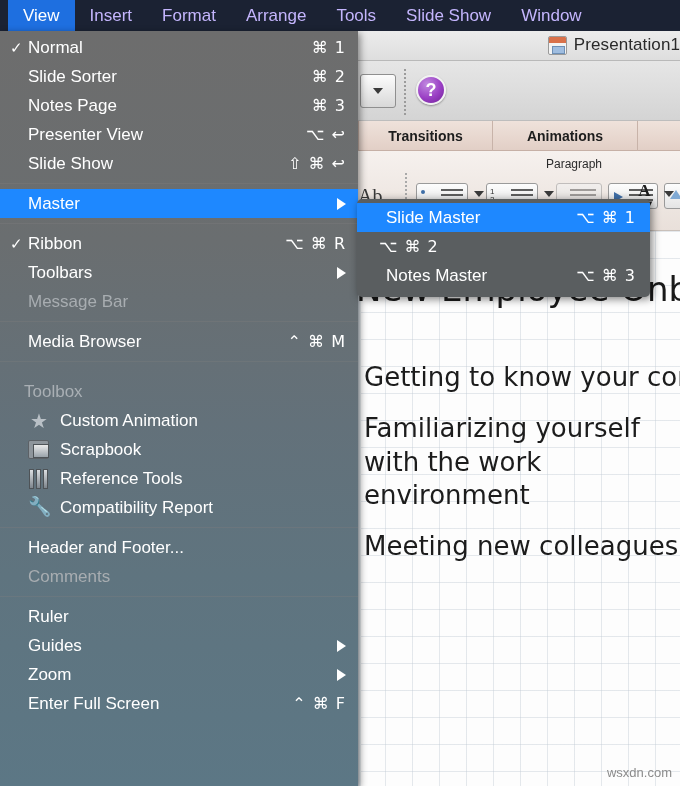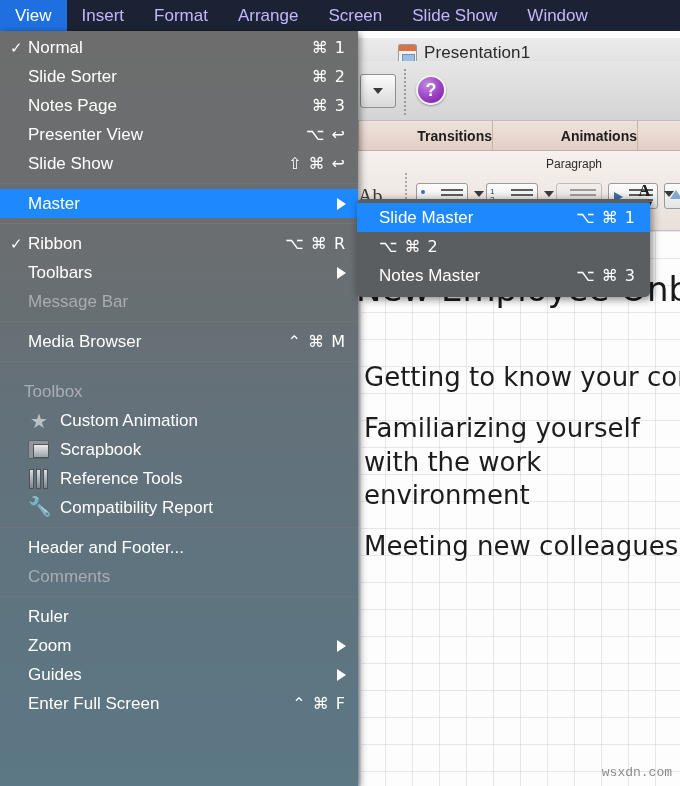--- a/index.html
+++ b/index.html
@@ -10,24 +10,24 @@
     background: #ffffff;
   }
   #app { position: relative; width: 680px; height: 786px; overflow: hidden; }
 
   
   #app-window {
     position: absolute; left: 0; top: 30px; width: 680px; height: 756px;
     background: #ffffff;
   }
   .win-titlebar {
-    position: absolute; left: 358px; top: 8px; width: 322px; height: 31px;
+    position: absolute; left: 358px; top: 0; width: 322px; height: 31px;
     background: linear-gradient(#ececec, #dedede);
     border-bottom: 1px solid #b9b9b9;
-    display: flex; align-items: center; justify-content: flex-start;
+    display: flex; align-items: center; justify-content: flex-end;
   }
   .win-title-wrap { display:flex; align-items:center; gap:7px; margin-left: 40px; }
   .ppt-doc-icon {
     width: 19px; height: 19px; position: relative; flex: none;
     background: #f3f3f3; border: 1px solid #9a9a9a; border-radius: 2px;
     overflow: hidden;
   }
   .ppt-doc-icon::before {
     content: ""; position: absolute; left: 0; top: 0; width: 100%; height: 6px;
     background: #d9714a;
@@ -64,21 +64,21 @@
     color:#fff; font-size:18px; font-weight:bold; line-height:26px; text-align:center;
   }
 
   .ribbon-tabs {
     position: absolute; left: 358px; top: 91px; width: 322px; height: 30px;
     background: linear-gradient(#efe2db, #e2cfc6);
     border-bottom: 1px solid #c6b0a6;
     display: flex; align-items: center;
   }
   .rb-tab {
-    height: 30px; display:flex; align-items:center; justify-content:flex-end;
+    height: 30px; display:flex; align-items:center; justify-content:center;
     font-size: 14px; font-weight: bold; color: #1d1d1d;
     border-right: 1px solid #c8b3a9;
   }
   .rb-tab.first { border-left: 1px solid #c8b3a9; }
 
   .ribbon-body {
     position: absolute; left: 358px; top: 121px; width: 322px; height: 80px;
     background: linear-gradient(#f6f1ee, #e9e0da);
     border-bottom: 1px solid #c9c0ba;
   }
@@ -133,28 +133,28 @@
   }
   .slide-body { position: absolute; left: 6px; top: 130px; width: 400px; }
   .slide-line {
     font-size: 26px; color: #1c1c1c; white-space: nowrap; line-height: 1.28;
     font-family: "DejaVu Sans", sans-serif;
   }
   .slide-line.wrap { white-space: normal; width: 330px; }
   .slide-line + .slide-line { margin-top: 18px; }
   .watermark {
     position: absolute; right: 8px; bottom: 6px;
-    font-size: 13px; color: #8b8b8b; font-family: Liberation Mono, monospace;
+    font-size: 13px; color: #8b8b8b; font-family: Liberation Sans, sans-serif;
   }
 
   
   .menubar {
     position: absolute; left: 0; top: 0; width: 680px; height: 31px;
     background: #1b2233;
-    display: flex; align-items: stretch;
+    display: flex; align-items: stretch; padding-left: 8px;
   }
   .menubar-item {
     display: flex; align-items: center; padding: 0 15px;
     font-size: 17px; color: #c4b5fd; white-space: nowrap;
   }
   .menubar-item.active { background: #1e6fe0; color: #ffffff; }
 
   
   .menu-panel {
     position: absolute; left: 0; top: 31px; width: 358px; height: 755px;
@@ -208,21 +208,21 @@
     border-radius: 5px;
     box-shadow: 2px 2px 8px rgba(0,0,0,.5);
     padding: 4px 0;
     overflow: hidden;
   }
   .smi {
     height: 29px; display: flex; align-items: center;
     padding-left: 22px; padding-right: 14px;
     font-size: 17px; color: #ffffff; white-space: nowrap;
   }
-  .smi .label { flex: 1 1 auto; }
+  .smi .label { flex: 1 1 auto; margin-left: 7px; }
   .smi .accel { flex: none; font-size: 16px; letter-spacing: 1px; font-family: "DejaVu Sans", sans-serif; }
   .smi.highlight { background: #1e88ff; }
 </style>
 </head>
 <body>
 
 <div id="app">
 
   <div id="app-window">
 
@@ -324,21 +324,21 @@
     <div class="menubar-item">
       <span>Insert</span>
     </div>
     <div class="menubar-item">
       <span>Format</span>
     </div>
     <div class="menubar-item">
       <span>Arrange</span>
     </div>
     <div class="menubar-item">
-      <span>Screen</span>
+      <span>Tools</span>
     </div>
     <div class="menubar-item">
       <span>Slide Show</span>
     </div>
     <div class="menubar-item">
       <span>Window</span>
     </div>
   </div>
 
   <div class="menu-panel">
@@ -449,26 +449,26 @@
     </div>
 
     <div class="menu-sep"></div>
 
     <div class="mi">
       <span class="check"></span>
       <span class="label">Ruler</span>
     </div>
     <div class="mi">
       <span class="check"></span>
+      <span class="label">Guides</span>
+      <span class="submenu-arrow"></span>
+    </div>
+    <div class="mi">
+      <span class="check"></span>
       <span class="label">Zoom</span>
-      <span class="submenu-arrow"></span>
-    </div>
-    <div class="mi">
-      <span class="check"></span>
-      <span class="label">Guides</span>
       <span class="submenu-arrow"></span>
     </div>
     <div class="mi">
       <span class="check"></span>
       <span class="label">Enter Full Screen</span>
       <span class="accel">⌃ ⌘ F</span>
     </div>
   </div>
 
   <div class="submenu">

